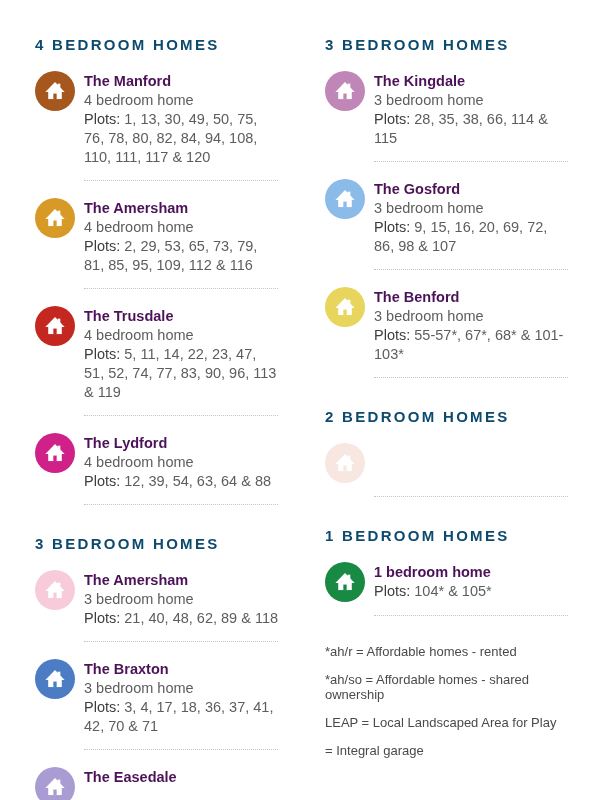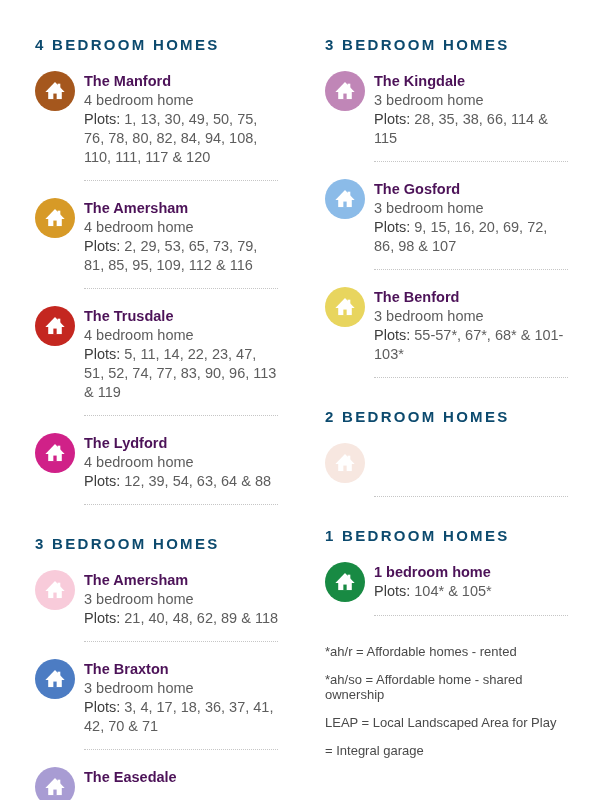--- a/index.html
+++ b/index.html
@@ -261,19 +261,19 @@
           <div class="item-name">1 bedroom home</div>
 
           <div class="item-plots"><span class="plots-label">Plots:</span> <span>104* &amp; 105*</span></div>
         </div>
       </div>
       <div class="divider"></div>
     </div>
 
     <div class="footnotes">
       <div class="footnote">*ah/r = Affordable homes - rented</div>
-      <div class="footnote">*ah/so = Affordable home - shared ownership</div>
+      <div class="footnote">*ah/so = Affordable homes - shared ownership</div>
       <div class="footnote">LEAP = Local Landscaped Area for Play</div>
       <div class="footnote"> <span>= Integral garage</span></div>
     </div>
 
   </div>
 </div>
 
 </body></html>

